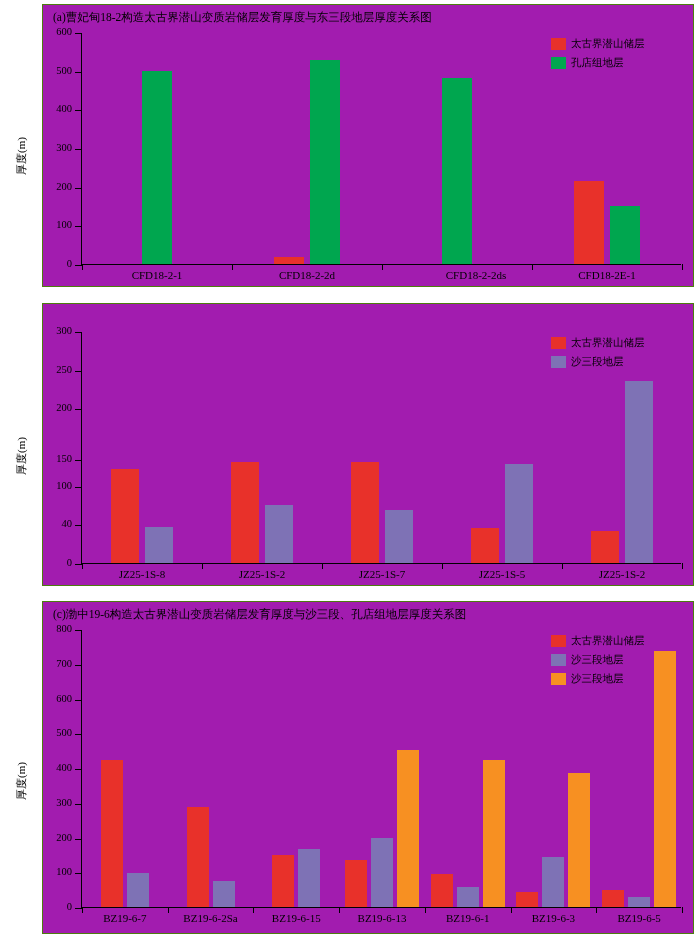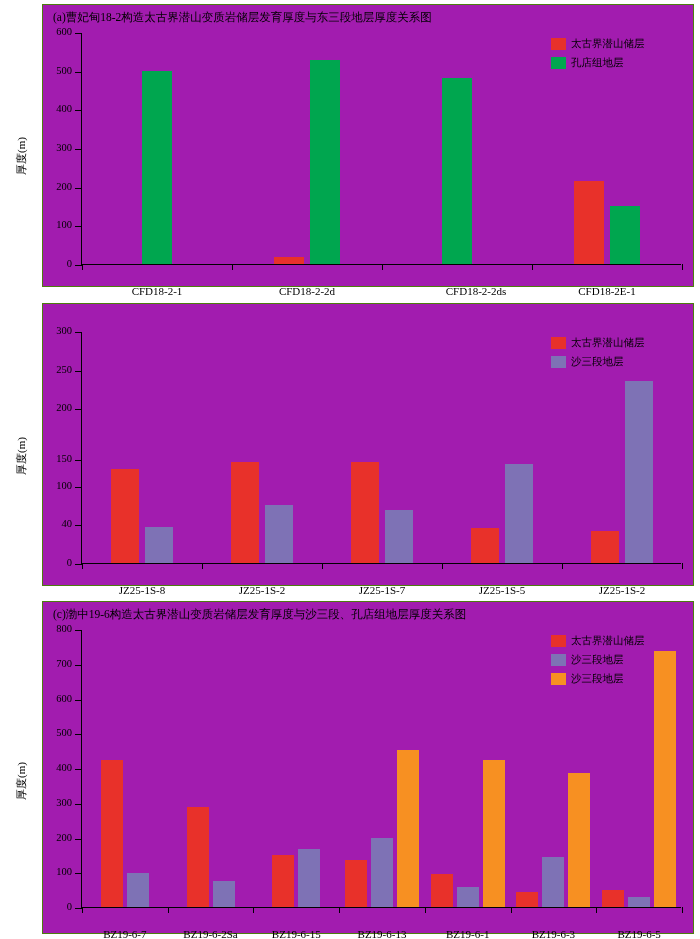--- a/index.html
+++ b/index.html
@@ -75,21 +75,21 @@
   }
   .xtick {
     position: absolute;
     bottom: -6px;
     height: 6px;
     border-left: 1.1px solid #000;
   }
   .xlabel {
     position: absolute;
     top: 100%;
-    margin-top: 21px;
+    margin-top: 5px;
     font-size: 11px;
     text-align: center;
     white-space: nowrap;
     transform: translateX(-50%);
   }
   .bars {
     position: absolute;
     left: 0; top: 0; right: 0; bottom: 0;
   }
   .bar {

